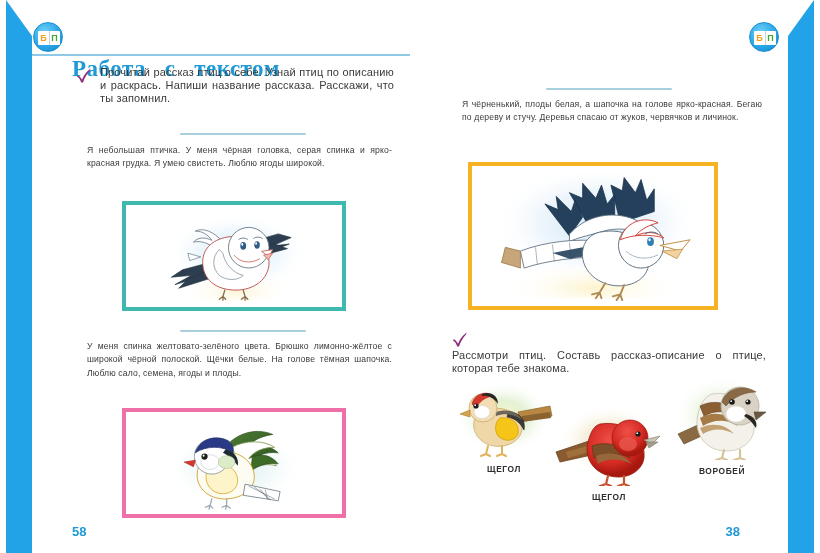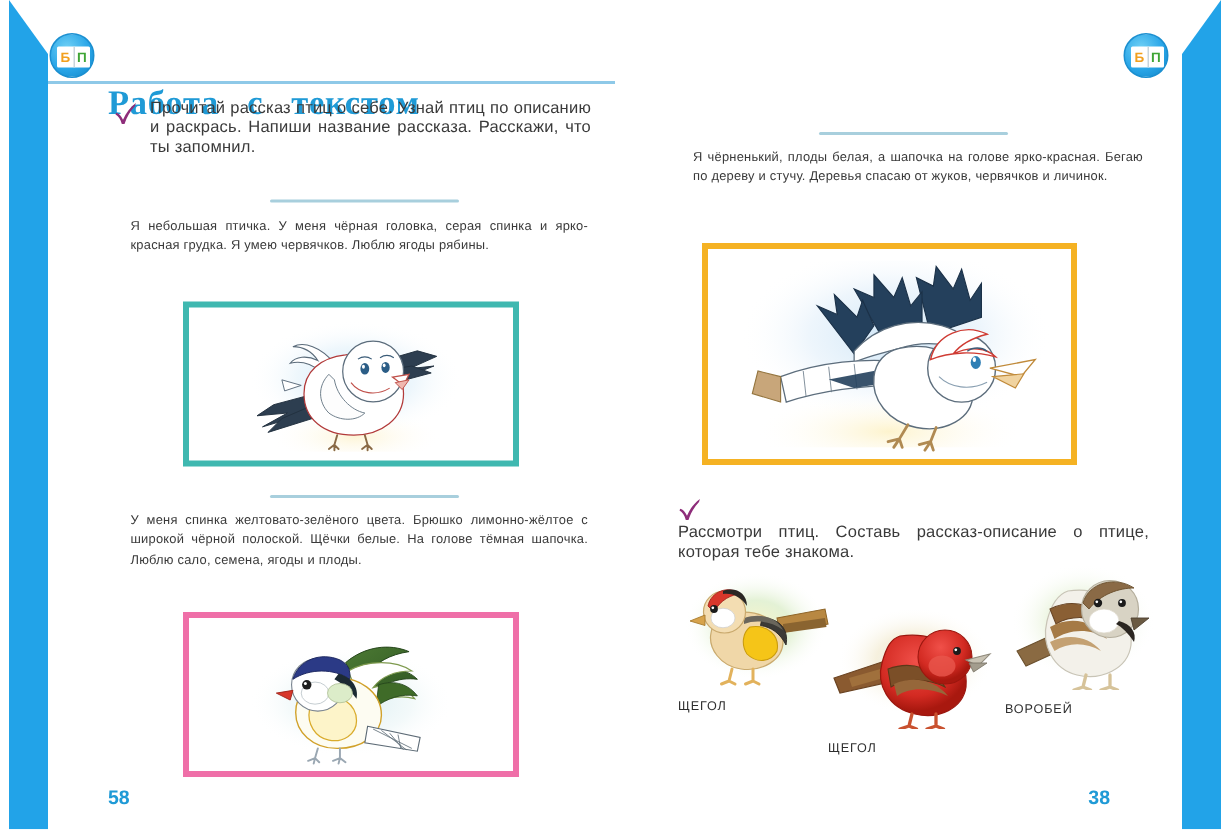--- a/index.html
+++ b/index.html
@@ -166,20 +166,22 @@
   
   .gallery {
     position: absolute;
     left: 0;
     top: 372px;
     width: 340px;
     height: 130px;
   }
   .bird-card {
     position: absolute;
+    text-align: center;
+    font-weight: bold;
   }
   .bird-art {
     position: relative;
     width: 100%;
   }
   .bird-label {
     font-size: 8.4px;
     letter-spacing: 0.6px;
     color: #2e2e2e;
     margin-top: 2px;
@@ -222,21 +224,21 @@
       <span class="check">
         <svg width="16" height="18" viewBox="0 0 16 18">
           <path d="M1.5 8.2 C3.2 8.6 4.9 10.4 6.0 12.8 C8.0 8.0 11.0 4.2 14.6 1.6 L14.0 3.6 C11.0 6.8 8.6 10.8 7.0 15.6 L5.2 15.6 C4.2 12.4 3.0 10.4 1.0 9.4 Z" fill="#8e2d7a"></path>
         </svg>
       </span>
       <span class="task-text">Прочитай рассказ птиц о себе. Узнай птиц по описанию и раскрась. Напиши название рассказа. Расскажи, что ты запомнил.</span>
     </div>
 
     <div class="blank-rule" style="left:148px; top:133px; width:126px;"></div>
 
-    <div class="story" style="left:55px; top:144px; width:305px;">Я небольшая птичка. У меня чёрная головка, серая спинка и ярко-красная грудка. Я умею червячков. Люблю ягоды рябины.</div>
+    <div class="story" style="left:55px; top:144px; width:305px;">Я небольшая птичка. У меня чёрная головка, серая спинка и ярко-красная грудка. Я умею свистеть. Люблю ягоды широкой.</div>
 
     <div class="frame" style="left:90px; top:201px; width:224px; height:110px; border-width:4px; border-color:#3fb8b0;">
       <div class="frame-inner">
         <svg width="100%" height="100%" viewBox="0 0 216 102" preserveAspectRatio="xMidYMid meet">
           <defs>
             <radialGradient id="g1" cx="52%" cy="45%" r="46%">
               <stop offset="0%" stop-color="#cfeafb"></stop>
               <stop offset="55%" stop-color="#e8f4fb" stop-opacity="0.75"></stop>
               <stop offset="100%" stop-color="#ffffff" stop-opacity="0"></stop>
             </radialGradient>

